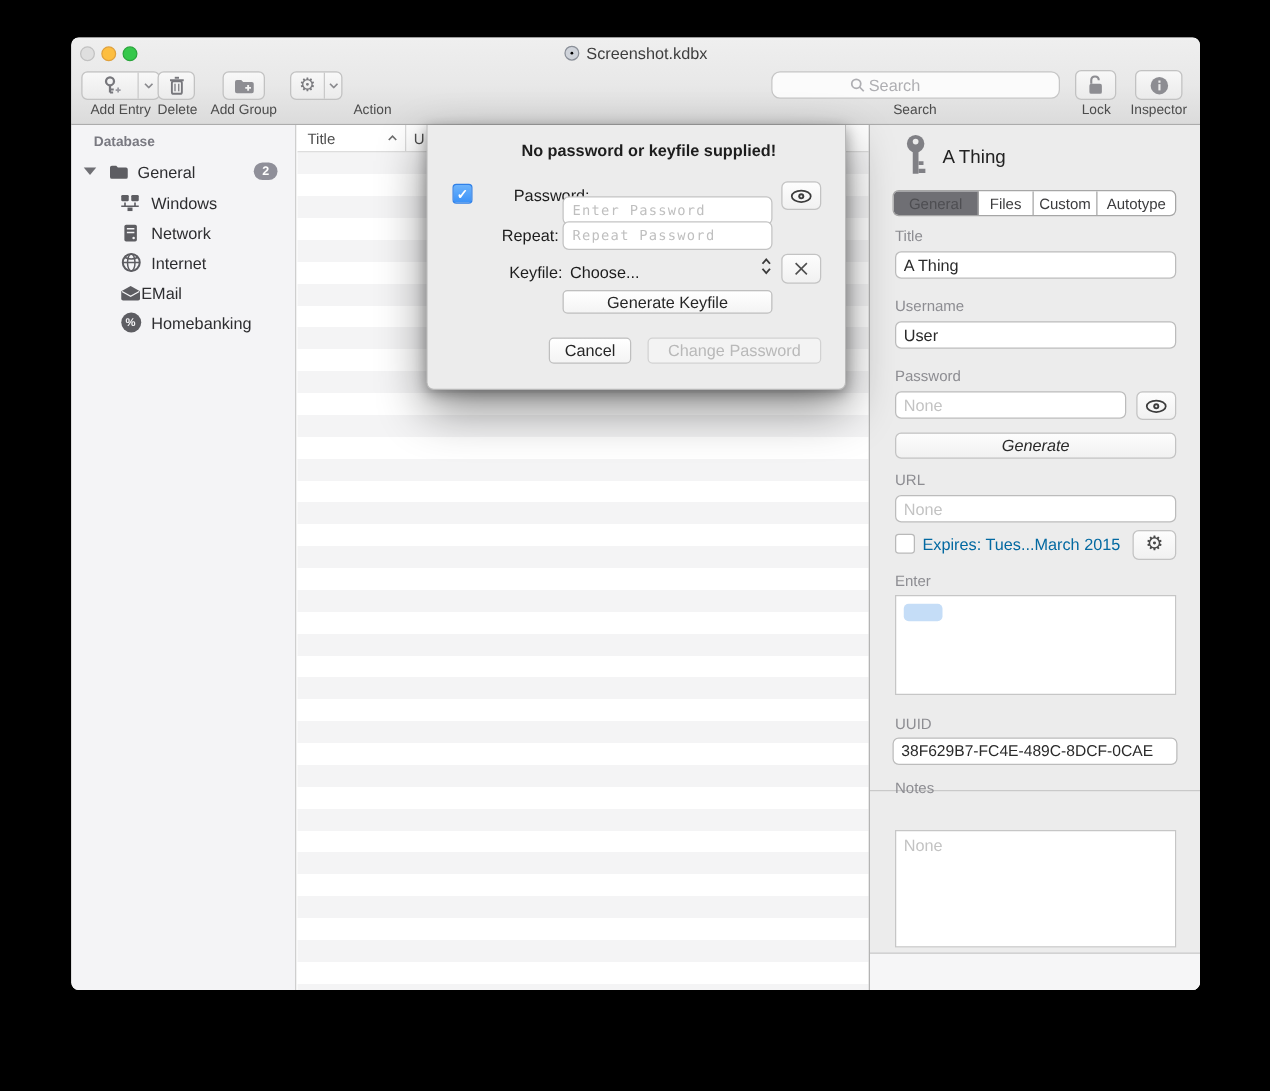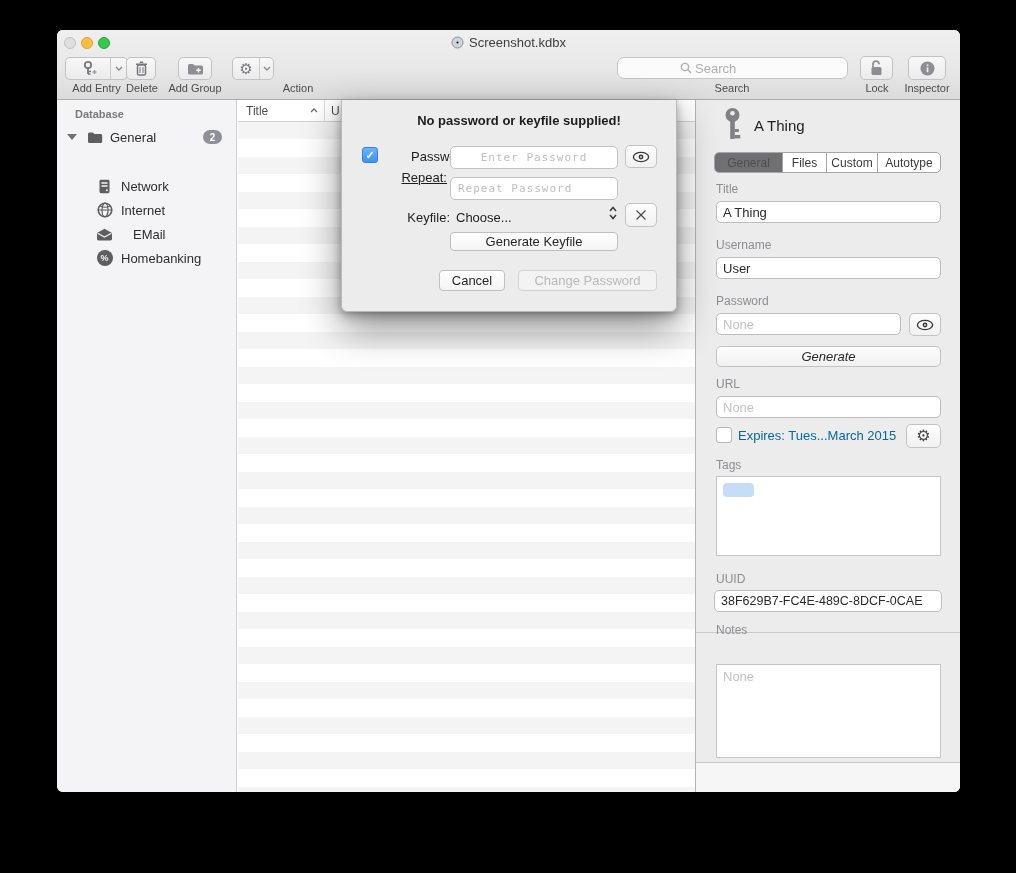--- a/index.html
+++ b/index.html
@@ -221,20 +221,33 @@
         <span class="disc"></span>
         <span class="sb-ic" style="margin-left:9px;">
           <svg width="16" height="13" viewBox="0 0 16 13">
             <path d="M1 3 Q1 1.5 2.5 1.5 L6 1.5 L7.3 3 L13.8 3 Q15.2 3 15.2 4.5 L15.2 10.5 Q15.2 12 13.8 12 L2.5 12 Q1 12 1 10.5 Z" fill="#5d5d62"></path>
           </svg>
         </span>
         <span style="margin-left:7px;">General</span>
         <span class="badge">2</span>
       </div>
 
+      <div class="sb-row" style="top:50px;">
+        <span class="sb-ic" style="margin-left:39px;">
+          <svg width="17" height="14" viewBox="0 0 17 14">
+            <rect x="1" y="1" width="6" height="5" rx="1" fill="#5d5d62"></rect>
+            <rect x="9" y="1" width="6" height="5" rx="1" fill="#5d5d62"></rect>
+            <line x1="4" y1="7" x2="4" y2="10" stroke="#5d5d62" stroke-width="1.3"></line>
+            <line x1="12" y1="7" x2="12" y2="10" stroke="#5d5d62" stroke-width="1.3"></line>
+            <line x1="1" y1="10" x2="15" y2="10" stroke="#5d5d62" stroke-width="1.3"></line>
+            <rect x="6" y="11" width="4" height="3" fill="#5d5d62"></rect>
+          </svg>
+        </span>
+        <span style="margin-left:8px;">Windows</span>
+      </div>
 
       <div class="sb-row" style="top:98px;">
         <span class="sb-ic" style="margin-left:39px;">
           <svg width="16" height="16" viewBox="0 0 16 16">
             <circle cx="8" cy="8" r="6.8" fill="none" stroke="#5d5d62" stroke-width="1.6"></circle>
             <ellipse cx="8" cy="8" rx="3" ry="6.8" fill="none" stroke="#5d5d62" stroke-width="1.2"></ellipse>
             <line x1="1.4" y1="8" x2="14.6" y2="8" stroke="#5d5d62" stroke-width="1.2"></line>
             <path d="M3 4 Q8 6.5 13 4" fill="none" stroke="#5d5d62" stroke-width="1.2"></path>
           </svg>
         </span>
@@ -253,21 +266,21 @@
         <span style="margin-left:8px;">Network</span>
       </div>
 
       <div class="sb-row" style="top:122px;">
         <span class="sb-ic" style="margin-left:39px;">
           <svg width="17" height="13" viewBox="0 0 17 13">
             <path d="M1 5 L8.5 0.8 L16 5 L16 11 Q16 12.4 14.5 12.4 L2.5 12.4 Q1 12.4 1 11 Z" fill="#5d5d62"></path>
             <path d="M1.6 5.2 L8.5 9 L15.4 5.2" fill="none" stroke="#f4f4f6" stroke-width="1.1"></path>
           </svg>
         </span>
-        <span style="margin-left:20px;">EMail</span>
+        <span style="margin-left:0;">EMail</span>
       </div>
 
       <div class="sb-row" style="top:146px;">
         <span class="sb-ic" style="margin-left:39px;">
           <span class="pct-ic">%</span>
         </span>
         <span style="margin-left:8px;">Homebanking</span>
       </div>
     </div>
 
@@ -284,30 +297,30 @@
         </div>
       </div>
       <div class="t-body"></div>
     </div>
 
     <div class="sheet">
       <div class="sheet-msg">No password or keyfile supplied!</div>
 
       <div class="chk on" style="left:20px;top:47px;">✓</div>
       <div class="d-lbl" style="left:37px;top:49px;padding-left:32px;">Password:</div>
-      <input class="d-input" style="left: 108px; top: 46px; text-align: center;" type="text" placeholder="Enter Password">
+      <input class="d-input" style="left: 108px; top: 57px;" type="text" placeholder="Enter Password">
       <div class="sq-btn" style="left:283px;top:45px;">
         <svg width="18" height="12" viewBox="0 0 18 12">
           <ellipse cx="9" cy="6" rx="7.6" ry="4.6" fill="none" stroke="#3c3c3c" stroke-width="1.4"></ellipse>
           <circle cx="9" cy="6" r="2.4" fill="#3c3c3c"></circle>
           <circle cx="9" cy="6" r="0.9" fill="#ececec"></circle>
         </svg>
       </div>
 
-      <div class="d-lbl" style="left:37px;top:70px;text-decoration:underline;">Repeat:</div>
+      <div class="d-lbl" style="left:37px;top:81px;">Repeat:</div>
       <input class="d-input" style="left: 108px; top: 77px;" type="text" placeholder="Repeat Password">
 
       <div class="d-lbl" style="left:40px;top:110px;">Keyfile:</div>
       <div class="choose" style="left:114px;top:110px;">Choose...</div>
       <svg style="position:absolute;left:266px;top:104px;" width="10" height="18" viewBox="0 0 10 18">
         <path d="M2 7 L5 3.5 L8 7" fill="none" stroke="#3c3c3c" stroke-width="1.5"></path>
         <path d="M2 11 L5 14.5 L8 11" fill="none" stroke="#3c3c3c" stroke-width="1.5"></path>
       </svg>
       <div class="sq-btn" style="left:283px;top:103px;height:24px;">
         <svg width="12" height="12" viewBox="0 0 12 12">
@@ -359,21 +372,21 @@
 
       <div class="i-lbl" style="left:20px;top:277px;">URL</div>
       <input class="i-field" style="top: 296px;" type="text" placeholder="None">
 
       <div class="chk off" style="left:20px;top:327px;"></div>
       <div class="expires-lbl">Expires: Tues...March 2015</div>
       <div class="i-btn" style="left:210px;top:324px;width:35px;height:24px;">
         <span class="gear-glyph" style="color:#4a4a4a;font-size:16px;">⚙</span>
       </div>
 
-      <div class="i-lbl" style="left:20px;top:358px;">Tags</div>
+      <div class="i-lbl" style="left:20px;top:358px;">Enter</div>
       <div class="tags-box">
         <div class="tag-pill"></div>
       </div>
 
       <div class="i-lbl" style="left:20px;top:472px;">UUID</div>
       <input class="i-field" style="left: 18px; top: 490px; width: 228px; font-size: 12.5px;" type="text" readonly="" value="38F629B7-FC4E-489C-8DCF-0CAE">
 
       <div class="i-divider"></div>
 
       <div class="i-lbl" style="left:20px;top:523px;">Notes</div>

